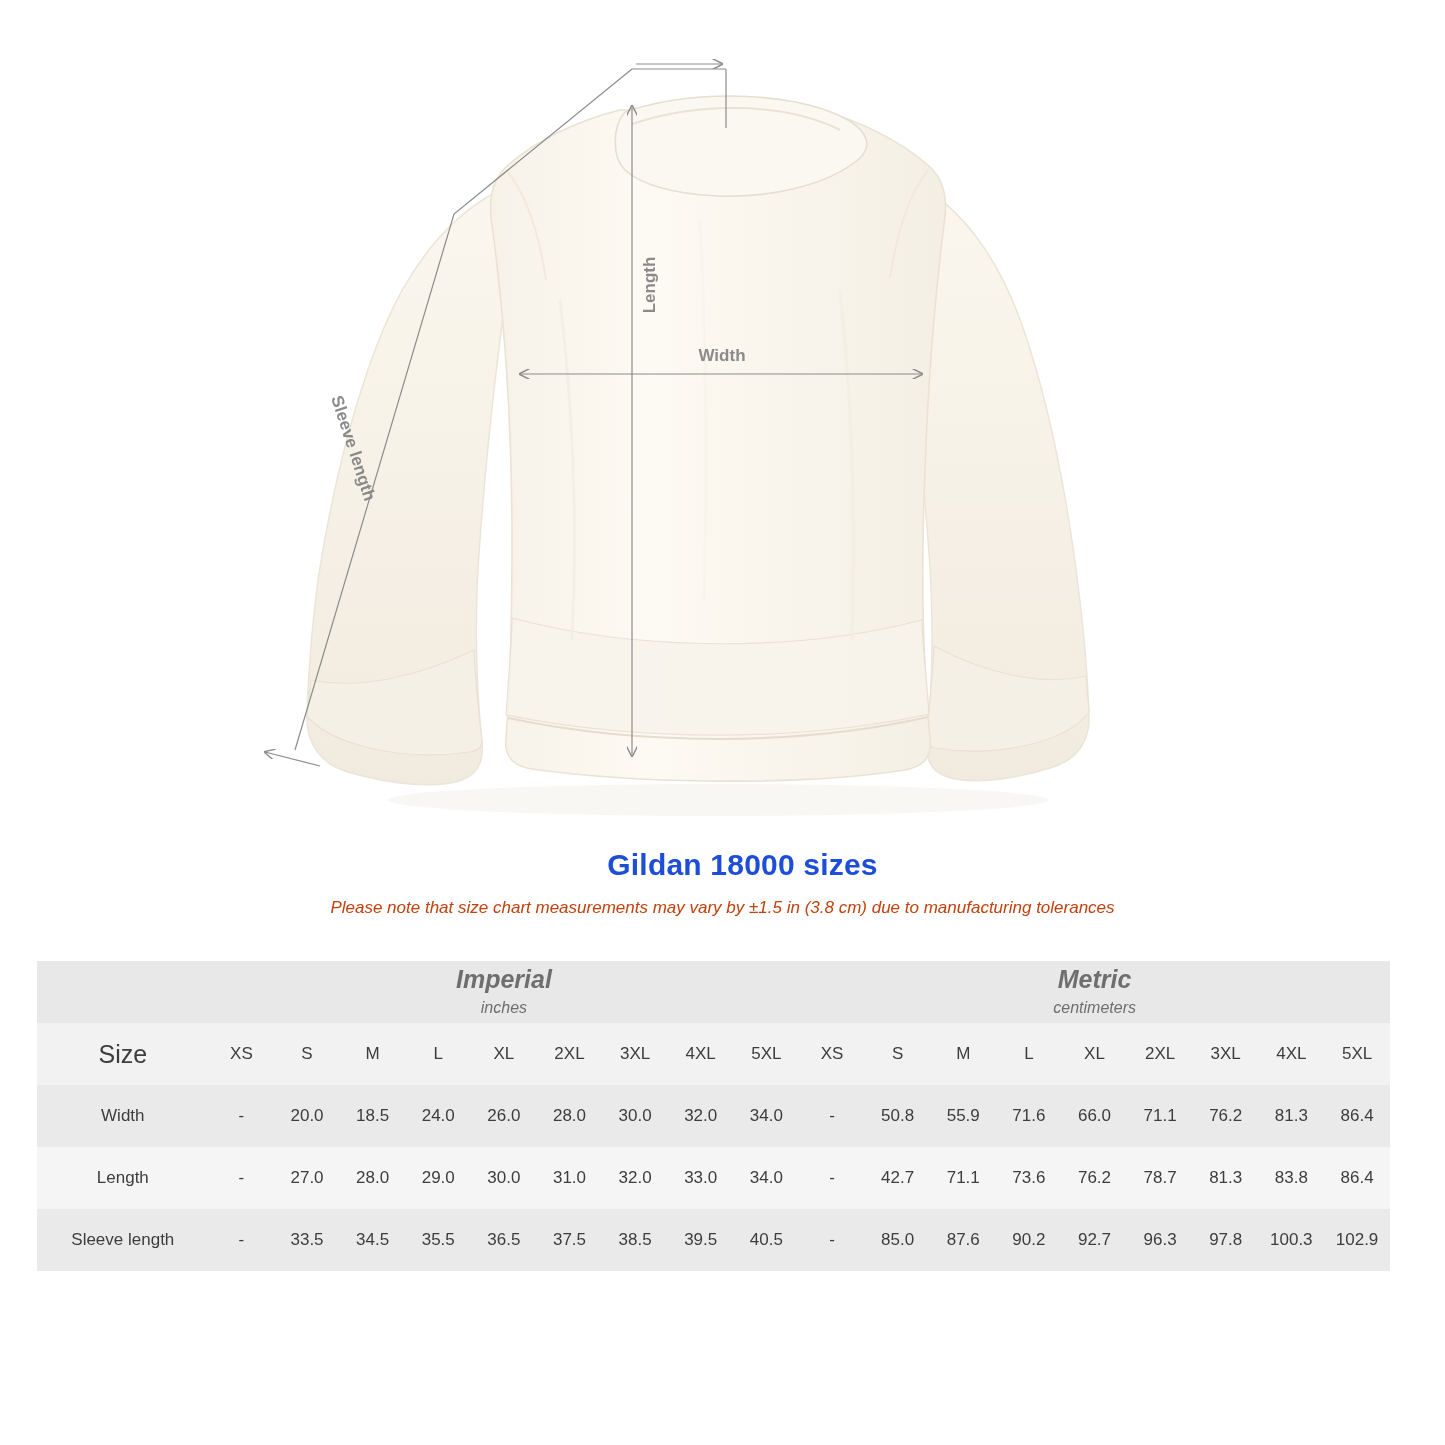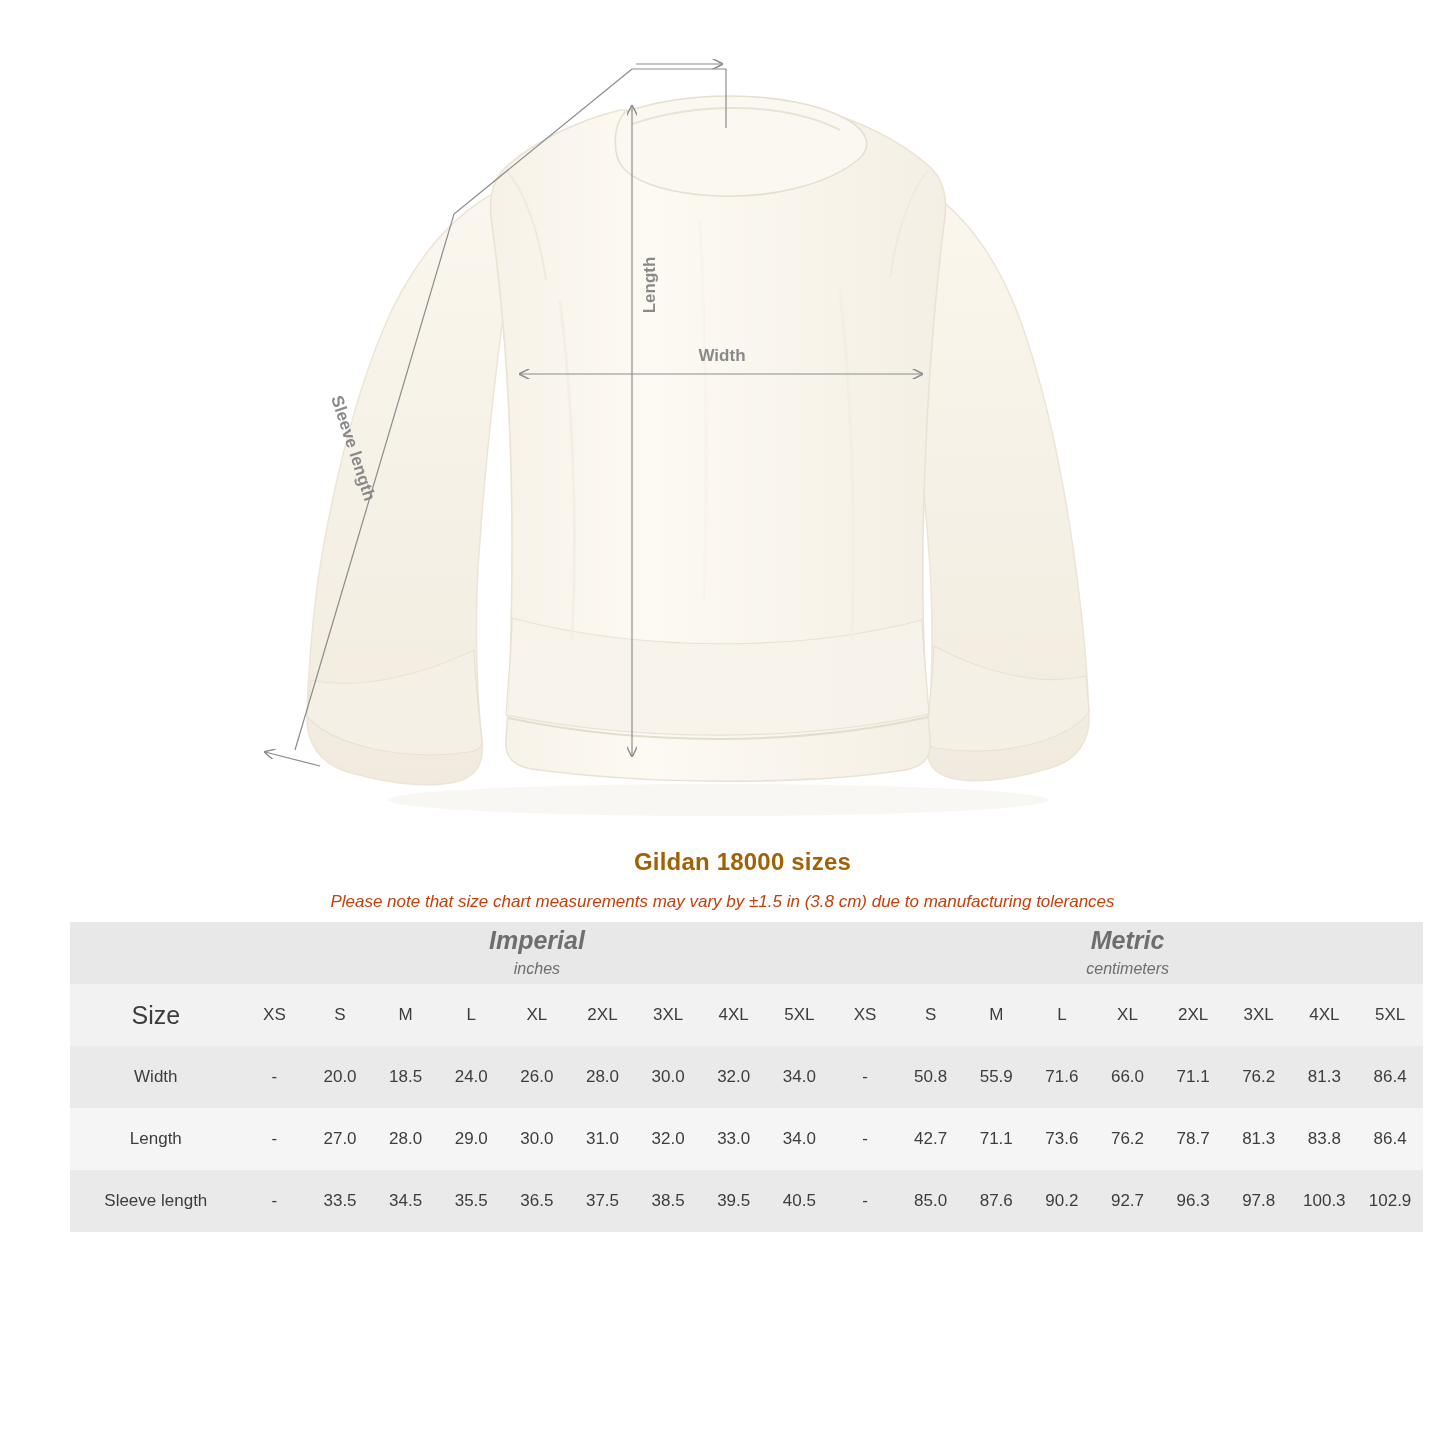--- a/index.html
+++ b/index.html
@@ -31,37 +31,37 @@
     top: 0;
     left: 0;
   }
 
   
   .title-block {
     text-align: center;
     margin-top: 8px;
   }
   .chart-title {
-    font-size: 24px;
+    font-size: 30px;
     font-weight: bold;
-    color: #a16207;
+    color: #1d4ed8;
     letter-spacing: 0.2px;
     padding-left: 40px;
   }
   .chart-note {
     margin-top: 16px;
     font-size: 17px;
     font-style: italic;
     color: #c2410c;
   }
 
   
   .table-wrap {
-    margin-top: 10px;
-    padding: 0 70px;
+    margin-top: 43px;
+    padding: 0 37px;
   }
   table.sizes {
     border-collapse: collapse;
     width: 1353px;
     table-layout: fixed;
   }
   table.sizes td, table.sizes th {
     text-align: center;
     font-size: 17px;
     font-weight: normal;

